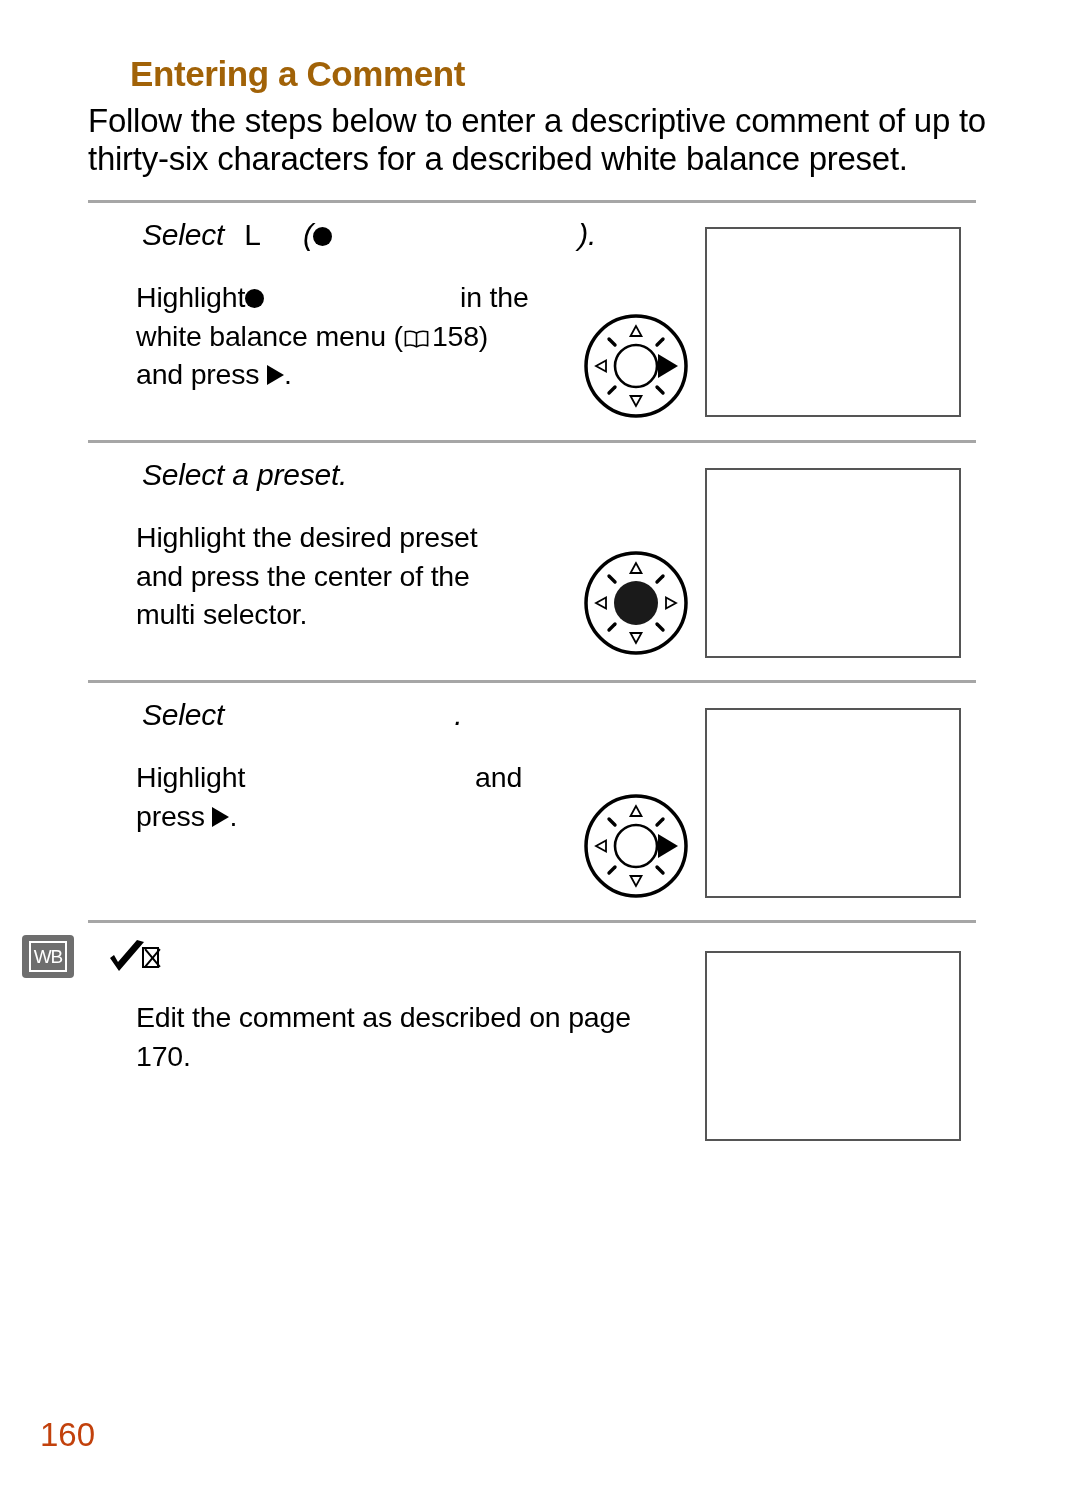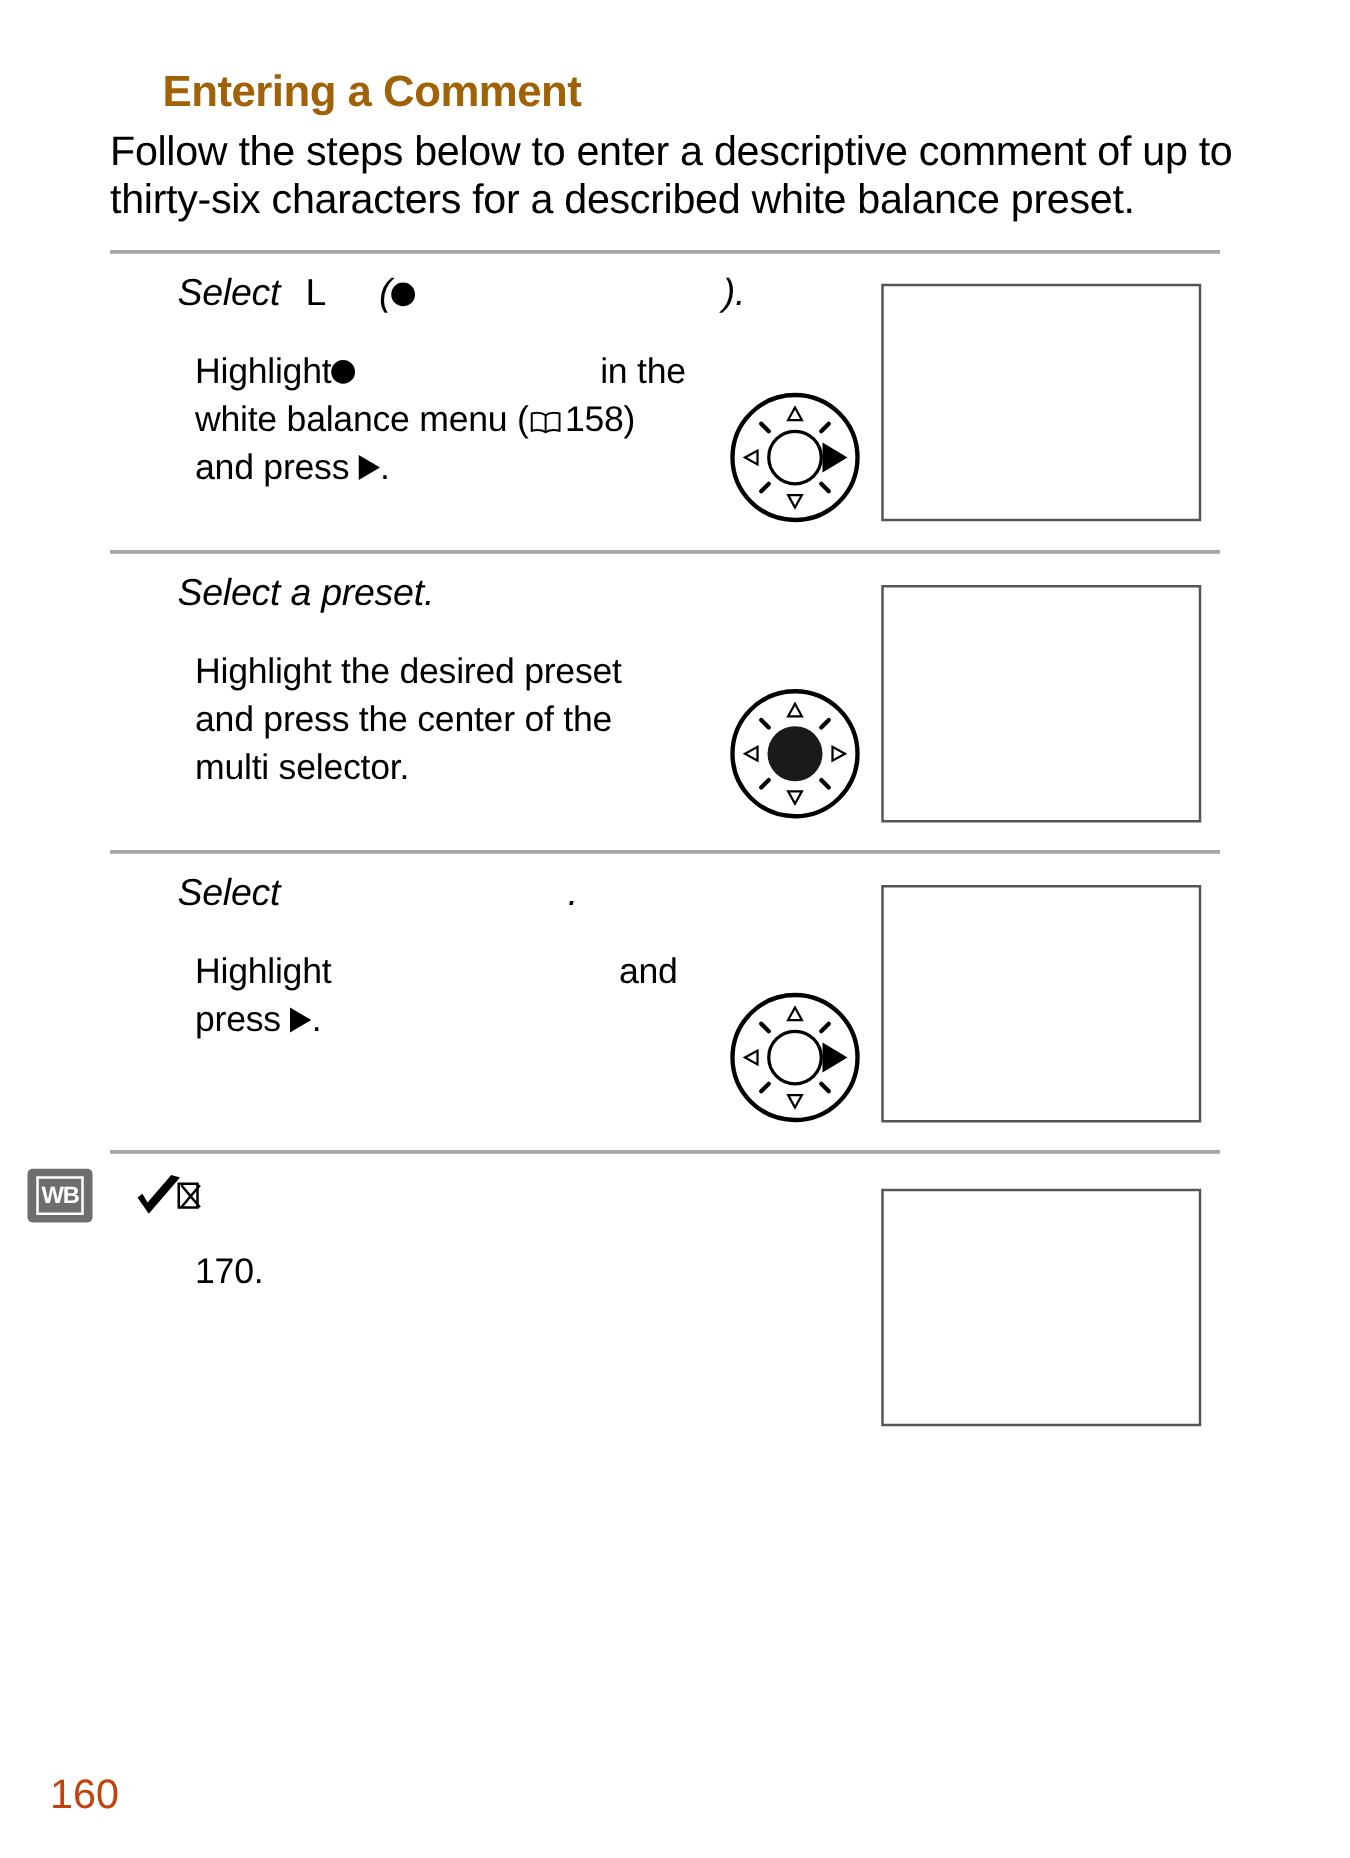--- a/index.html
+++ b/index.html
@@ -67,21 +67,21 @@
     font-style: italic;
     font-size: 30px;
     letter-spacing: -0.2px;
     white-space: nowrap;
   }
   .step-title .upright {
     font-style: normal;
   }
   .step-body {
     position: absolute;
-    left: 156px;
+    left: 136px;
     width: 420px;
     font-size: 28.5px;
     line-height: 38.5px;
     letter-spacing: -0.2px;
   }
   .step-body div { white-space: nowrap; }
 
   .gap-sm { display: inline-block; width: 26px; }
   .gap-lg { display: inline-block; width: 196px; }
   .gap-xl { display: inline-block; width: 230px; }
@@ -167,21 +167,21 @@
   .wb-tab-inner {
     position: absolute;
     left: 7px;
     top: 6px;
     width: 38px;
     height: 31px;
     border: 2.5px solid #ffffff;
     box-sizing: border-box;
     color: #ffffff;
     font-size: 19px;
-    font-weight: bold;
+    font-weight: normal;
     letter-spacing: -1px;
     text-align: center;
     line-height: 27px;
     font-family: "Liberation Sans", sans-serif;
   }
 
   
   .checkmark {
     position: absolute;
     left: 107px;
@@ -331,20 +331,21 @@
       <path d="M3 20 L12 33 L37 4 L30 2 L11 24 L7 17 Z" fill="#000"></path>
     </svg>
   </div>
 
   <div class="step" style="top:0;">
     <div class="step-title" style="top:938px;">
       <span class="missing-glyph"></span>
     </div>
 
     <div class="step-body" style="top:998px; width:560px;">
+      <div>Edit the comment as described on page</div>
       <div>170.</div>
     </div>
 
     <div class="shot" style="top:951px; height:190px;"></div>
   </div>
 
   <div class="page-number">160</div>
 
 </div>
 

